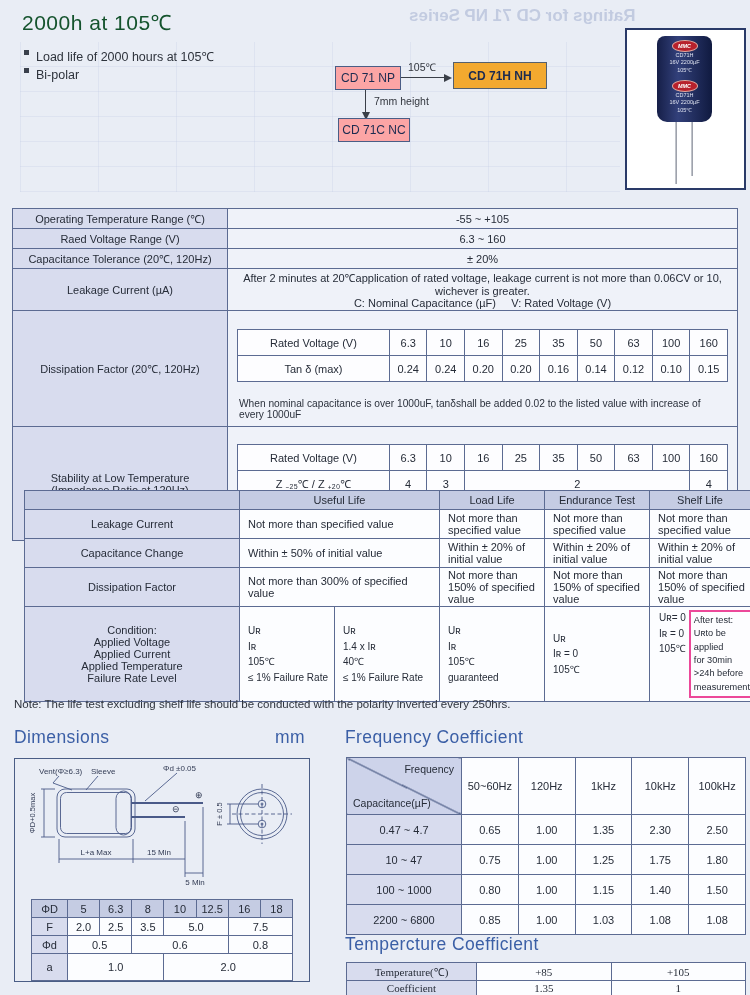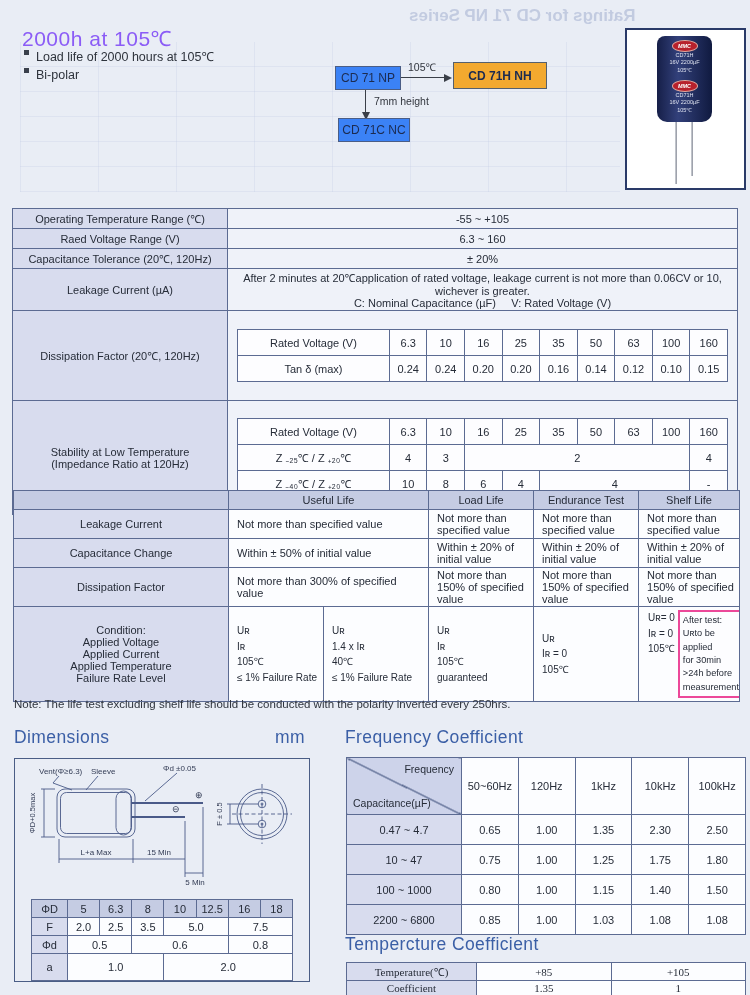--- a/index.html
+++ b/index.html
@@ -5,27 +5,27 @@
   html,body{margin:0;padding:0;}
   .page{position:relative;width:750px;height:995px;background:#e9edf5;overflow:hidden;
         font-family:"Liberation Sans",sans-serif;color:#262c38;}
   .abs{position:absolute;}
   
   .ghost-grid{left:20px;top:42px;width:600px;height:150px;opacity:.5;pointer-events:none;
      background-image:repeating-linear-gradient(0deg,rgba(150,165,205,.28) 0 1px,transparent 1px 25px),
                       repeating-linear-gradient(90deg,rgba(150,165,205,.28) 0 1px,transparent 1px 78px);}
   .ghost-txt{transform:scaleX(-1);color:#aeb9d6;font-weight:bold;opacity:.65;white-space:nowrap;pointer-events:none;}
   
-  .page-title{left:22px;top:8px;font-size:21px;color:#8b5cf6;letter-spacing:.5px;margin-top:16px;}
+  .page-title{left:22px;top:8px;font-size:21px;color:#14532d;letter-spacing:.5px;}
   .sec-title{font-size:17.5px;color:#3b5fa6;letter-spacing:.4px;}
   .bullets{left:24px;top:50px;font-size:12.5px;color:#2e333c;line-height:1.25;}
   .bullet{display:flex;margin-bottom:2px;}
   .bullet .sq{width:5px;height:5px;background:#3a404c;margin-right:7px;flex:none;}
   
-  .fbox{border:1.5px solid #4a5d85;background:#3b82f6;color:#1c2b50;font-size:12px;
+  .fbox{border:1.5px solid #4a5d85;background:#fca5a5;color:#1c2b50;font-size:12px;
         display:flex;align-items:center;justify-content:center;}
   .fbox.orange{background:#f3a92f;border-color:#55606e;font-weight:bold;}
   .hline{border-top:1.4px solid #3a3f48;}
   .vline{border-left:1.4px solid #3a3f48;}
   .ah-right{width:0;height:0;border-left:8px solid #3a3f48;border-top:4px solid transparent;border-bottom:4px solid transparent;}
   .ah-down{width:0;height:0;border-top:8px solid #3a3f48;border-left:4px solid transparent;border-right:4px solid transparent;}
   .flow-lab{font-size:10.5px;color:#32363e;}
   
   .photo{left:625px;top:28px;width:117px;height:158px;background:#fff;border:2px solid #2a3a68;overflow:hidden;}
   .cap-body{left:30px;top:6px;width:55px;height:86px;border-radius:8px 8px 10px 10px;
@@ -176,20 +176,21 @@
             <td>0.20</td>
             <td>0.20</td>
             <td>0.16</td>
             <td>0.14</td>
             <td>0.12</td>
             <td>0.10</td>
             <td>0.15</td>
           </tr>
         </tbody>
             </table>
+        <div class="znote">When nominal capacitance is over 1000uF, tanδshall be added 0.02 to the listed value with increase of every 1000uF</div>
       </td>
     </tr>
     <tr style="height:74px;">
       <td class="lbl">
         <div>Stability at Low Temperature</div>
         <div>(Impedance Ratio at 120Hz)</div>
       </td>
       <td class="val" style="padding:5px 9px;">
         <table class="inner-t">
           <colgroup>
@@ -233,21 +234,21 @@
             <td colspan="4">4</td>
             <td>-</td>
           </tr>
         </tbody>
             </table>
       </td>
     </tr>
   </tbody>
     </table>
 
-  <table class="t outer life abs" style="left:13px;top:490px;width:726px;">
+  <table class="t outer life abs" style="left:24px;top:490px;width:726px;">
     <colgroup>
         <col style="width:215px">
         <col style="width:95px">
         <col style="width:105px">
         <col style="width:105px">
         <col style="width:105px">
         <col style="width:101px">
       </colgroup>
     <tbody>
         <tr style="height:19px;">

